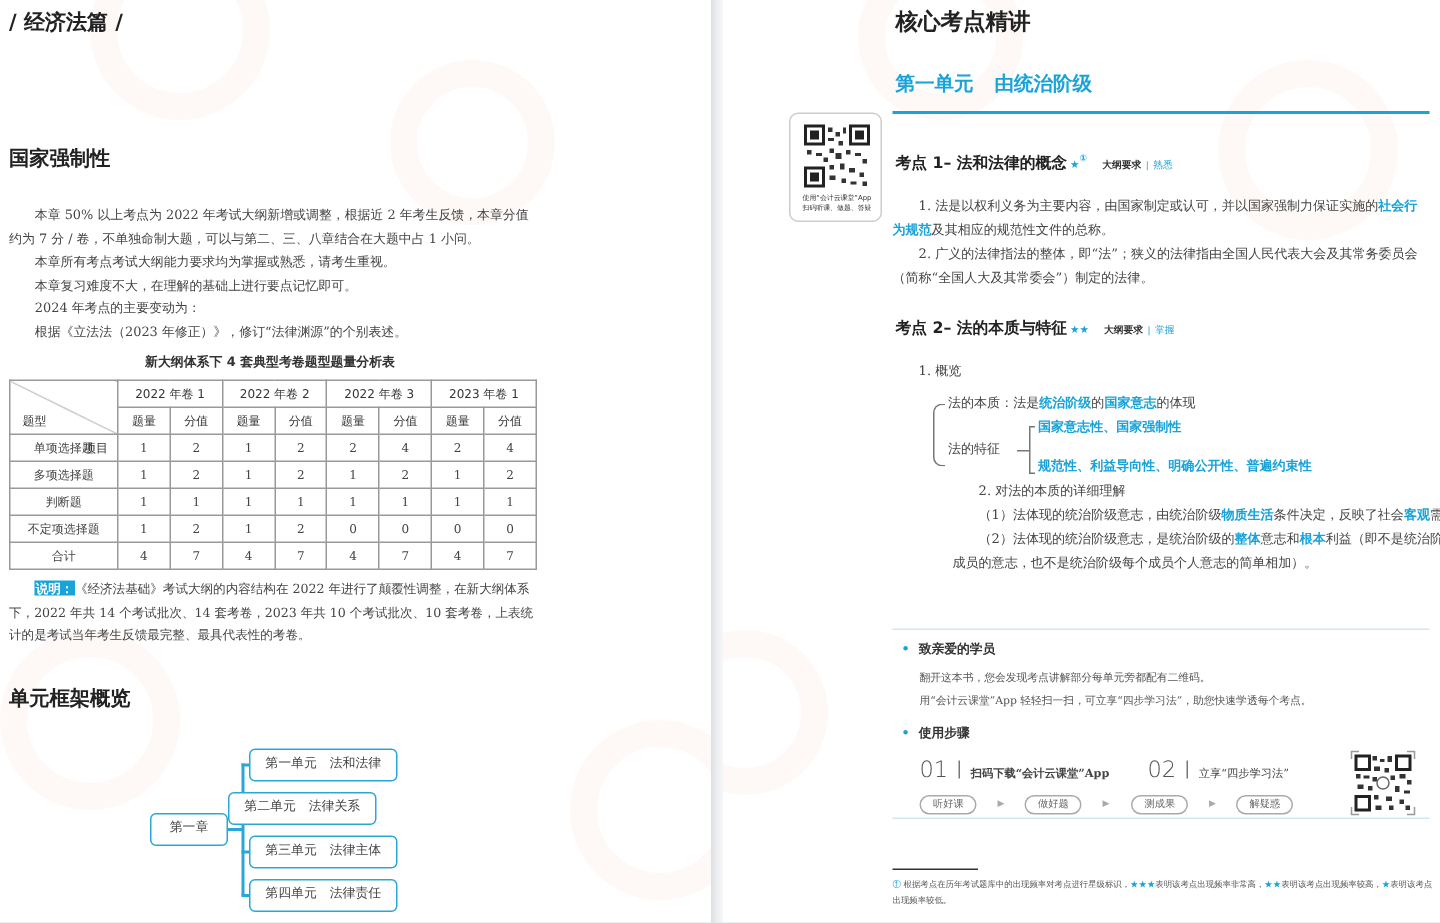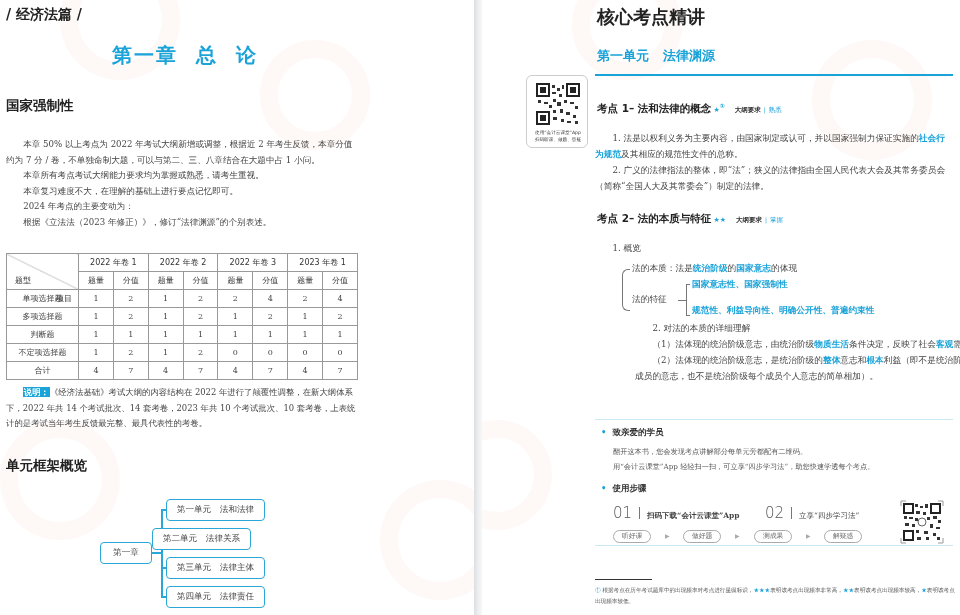--- a/index.html
+++ b/index.html
@@ -26,21 +26,21 @@
   .diag { position: relative; background: linear-gradient(to top right, transparent calc(50% - 0.5px), #999 50%, transparent calc(50% + 0.5px)) !important; }
   .diag .tr { position: absolute; right: 6px; top: 3px; margin-top: 36px; }
   .diag .bl { position: absolute; left: 8px; bottom: 3px; }
   .note { position: absolute; left: 6px; top: 385px; width: 354px; font-size: 8.4px; line-height: 15.5px; color: #444; }
   .note .label { background: #1aa3d9; color: #fff; font-weight: bold; padding: 0 1px; font-family: "DejaVu Sans", sans-serif; }
   .mind { position: absolute; }
   .mbox { position: absolute; border: 1.5px solid #2aa7d6; border-radius: 4px; background: #fff; font-size: 8.6px; color: #444; text-align: center; line-height: 18px; }
   .mline { position: absolute; background: #2aa7d6; }
 
   
-  .rp-title { position: absolute; left: 115px; top: 5px; font-size: 18px; font-weight: bold; color: #222; font-family: "DejaVu Sans", sans-serif; }
+  .rp-title { position: absolute; left: 115px; top: 5px; font-size: 15px; font-weight: bold; color: #222; font-family: "DejaVu Sans", sans-serif; }
   .unit-title { position: absolute; left: 115px; top: 47px; font-size: 13px; color: #1aa3d9; font-weight: bold; }
   .unit-title span:first-child { margin-right: 14px; }
   .unit-line { position: absolute; left: 113px; top: 74px; width: 358px; height: 2px; background: #1aa3d9; }
   .qr-card { position: absolute; left: 44px; top: 75px; width: 62px; height: 73px; border: 1px solid #ccc; border-radius: 6px; background: #fff; }
   .qr-card .qr { position: absolute; left: 8px; top: 6px; width: 46px; height: 44px; }
   .qr-card .cap { position: absolute; left: 2px; top: 53px; width: 58px; font-size: 4.6px; line-height: 7px; text-align: center; color: #333; font-family: "DejaVu Sans", sans-serif; }
   .kp-head { position: absolute; left: 115px; font-size: 10.5px; font-weight: bold; color: #222; font-family: "DejaVu Sans", sans-serif; }
   .kp-head .stars { color: #1aa3d9; font-size: 7px; margin-left: 2px; }
   .kp-head .sup { color: #1aa3d9; font-size: 6px; vertical-align: top; }
   .kp-head .req { font-size: 6.5px; font-weight: bold; color: #333; margin-left: 10px; font-family: "DejaVu Serif", serif; }
@@ -69,34 +69,32 @@
 <body>
 
 <div class="page page-left">
   <div class="wm" style="left:60px;top:-40px;width:120px;height:120px;"></div>
   <div class="wm" style="left:260px;top:40px;width:110px;height:110px;"></div>
   <div class="wm" style="left:0px;top:420px;width:120px;height:120px;"></div>
   <div class="wm" style="left:380px;top:480px;width:120px;height:120px;"></div>
 
   <div class="section-crumb">/ 经济法篇 /</div>
 
-  <div class="chapter-title">
-    <span>第一章</span><span>总</span><span>论</span>
-  </div>
 
   <div class="h2" style="top:97px;">国家强制性</div>
 
   <div class="guide-text">
     <p>本章 50% 以上考点为 2022 年考试大纲新增或调整，根据近 2 年考生反馈，本章分值约为 7 分 / 卷，不单独命制大题，可以与第二、三、八章结合在大题中占 1 小问。</p>
     <p>本章所有考点考试大纲能力要求均为掌握或熟悉，请考生重视。</p>
     <p>本章复习难度不大，在理解的基础上进行要点记忆即可。</p>
     <p>2024 年考点的主要变动为：</p>
     <p>根据《立法法（2023 年修正）》，修订“法律渊源”的个别表述。</p>
   </div>
 
+  <div class="table-caption">新大纲体系下 4 套典型考卷题型题量分析表</div>
 
   <table class="qtable">
     <tbody>
         <tr>
       <th class="diag" rowspan="2" style="width:72px;">
         <span class="tr">项目</span>
         <span class="bl">题型</span>
       </th>
       <th colspan="2">2022 年卷 1</th>
       <th colspan="2">2022 年卷 2</th>
@@ -195,21 +193,21 @@
 <div class="gutter"></div>
 
 <div class="page page-right">
   <div class="wm" style="left:90px;top:-30px;width:110px;height:110px;"></div>
   <div class="wm" style="left:330px;top:40px;width:120px;height:120px;"></div>
   <div class="wm" style="left:-40px;top:420px;width:110px;height:110px;"></div>
 
   <div class="rp-title">核心考点精讲</div>
 
   <div class="unit-title">
-    <span>第一单元</span><span>法律渊源</span>
+    <span>第一单元</span><span>由统治阶级</span>
   </div>
   <div class="unit-line"></div>
 
   <div class="qr-card">
     <svg class="qr" viewBox="0 0 46 44">
       <rect x="2" y="2" width="12" height="12" fill="none" stroke="#222" stroke-width="2"></rect>
       <rect x="5" y="5" width="6" height="6" fill="#222"></rect>
       <rect x="32" y="2" width="12" height="12" fill="none" stroke="#222" stroke-width="2"></rect>
       <rect x="35" y="5" width="6" height="6" fill="#222"></rect>
       <rect x="2" y="30" width="12" height="12" fill="none" stroke="#222" stroke-width="2"></rect>

